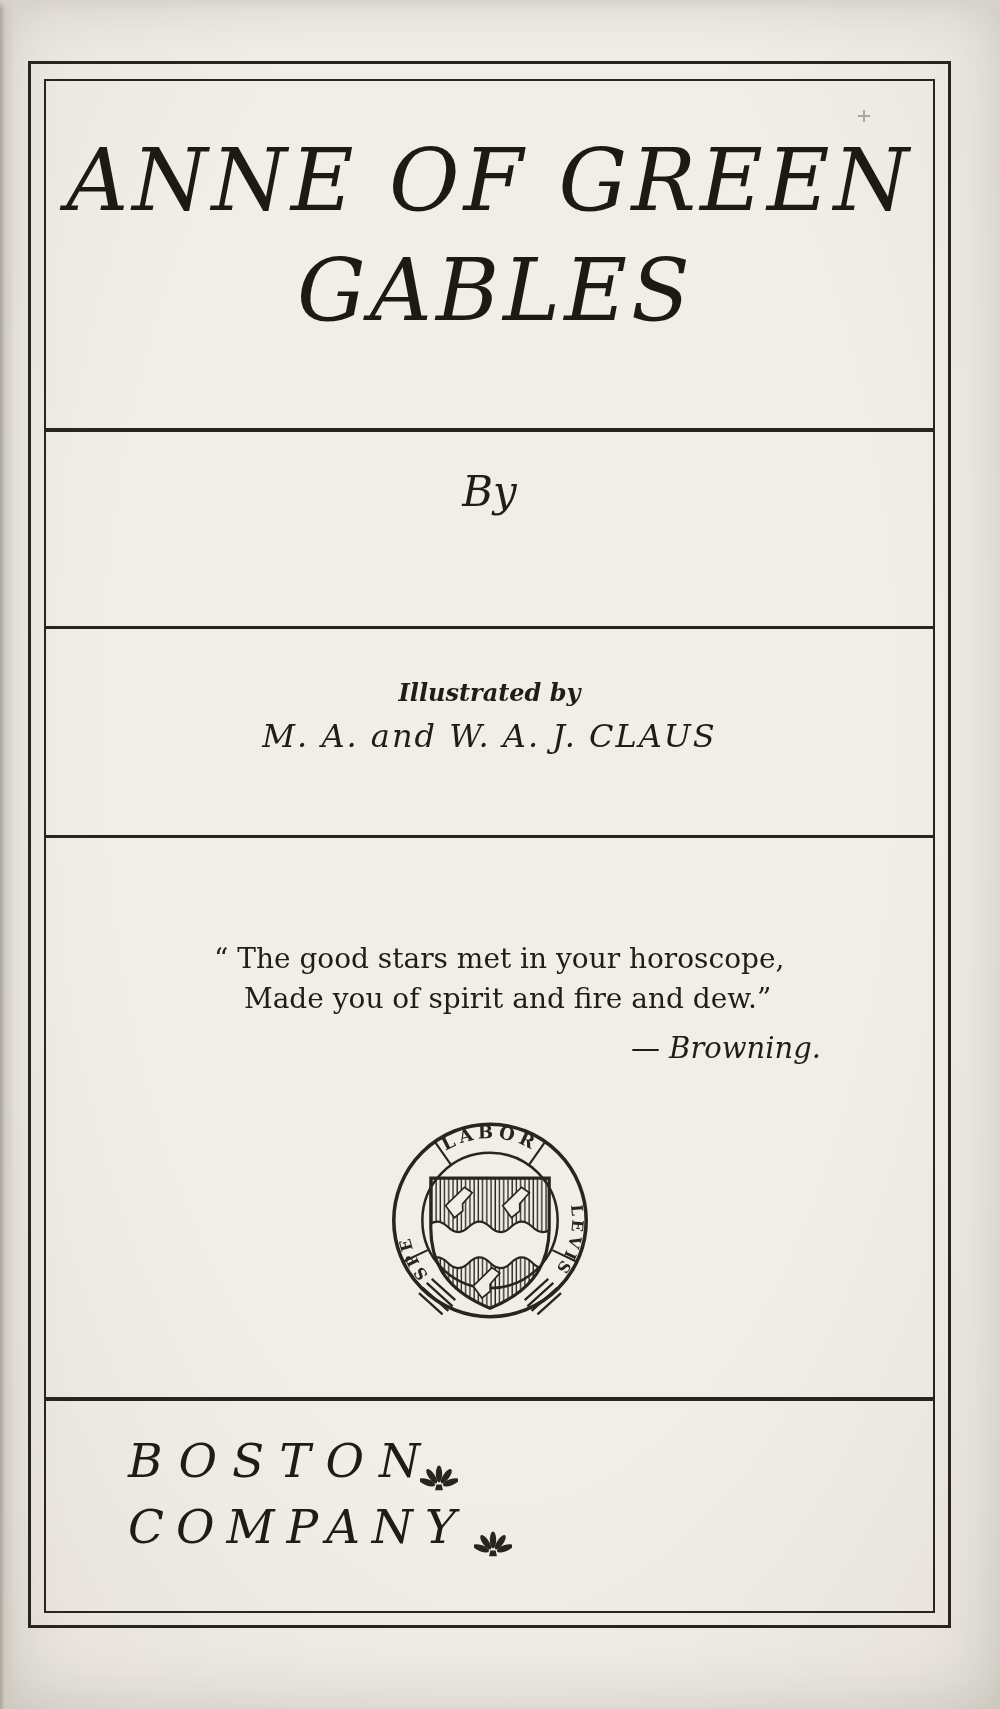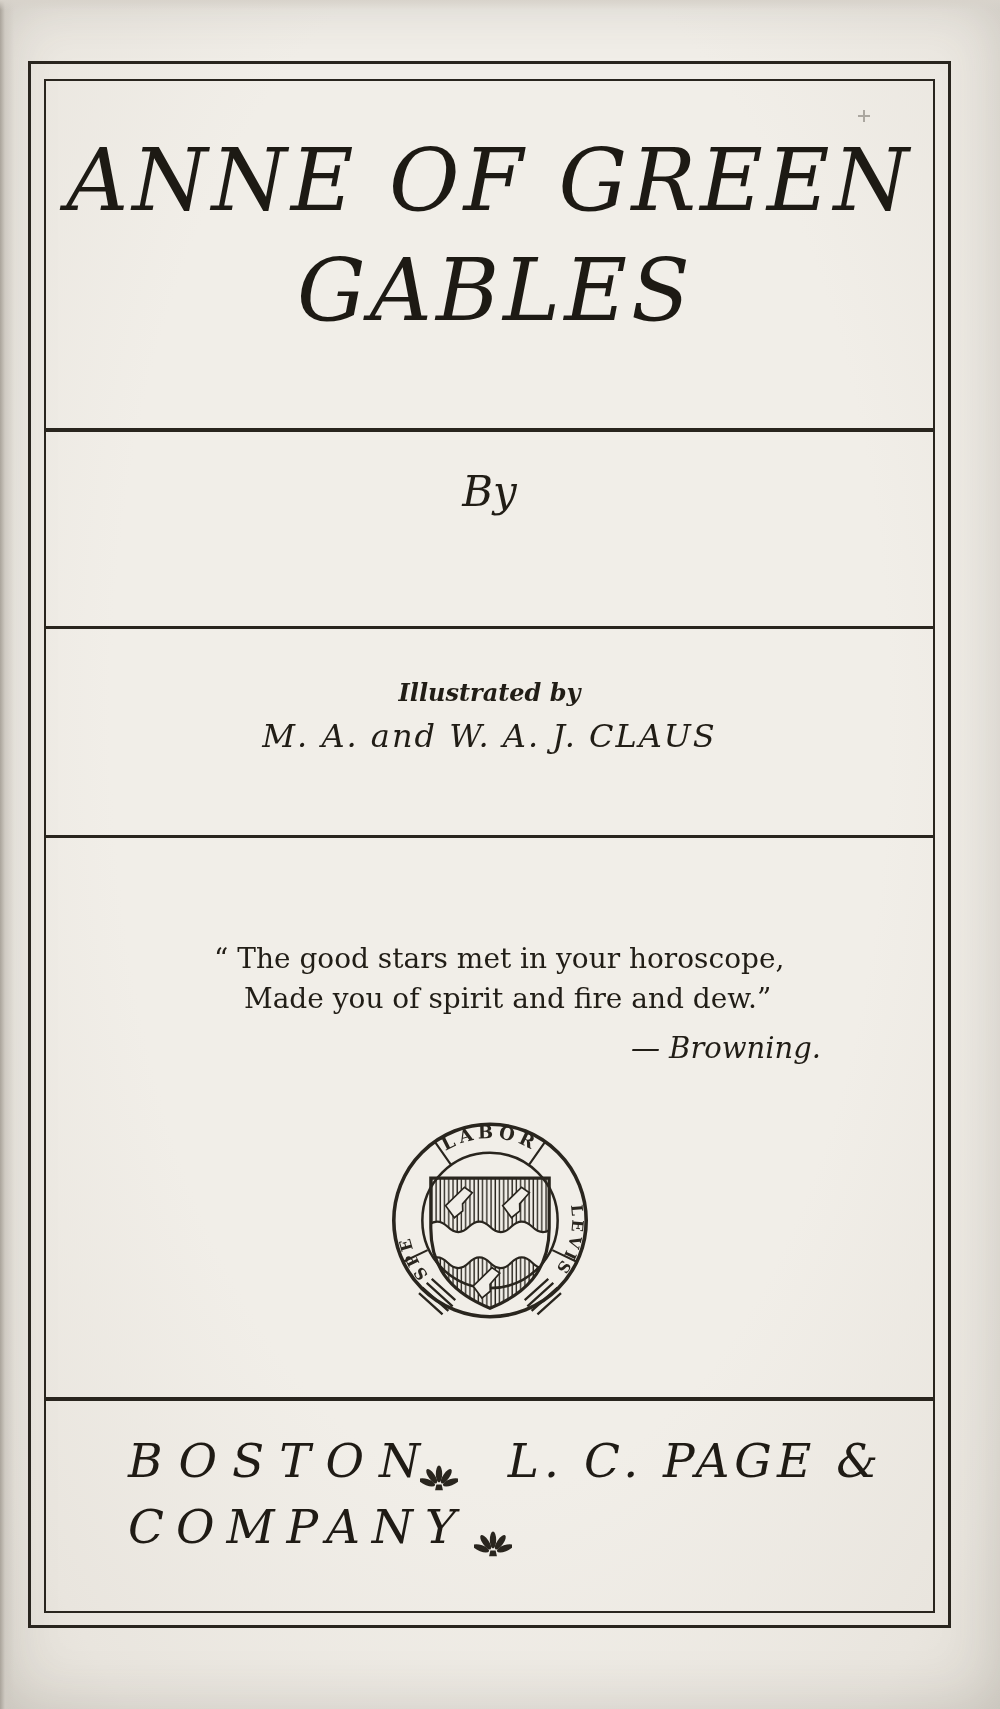--- a/index.html
+++ b/index.html
@@ -170,21 +170,20 @@
       <span class="fan fan-1">
         <svg width="38" height="32" viewBox="0 0 36 30" fill="#29251e">
           <ellipse cx="6.7" cy="21.9" rx="3" ry="8" transform="rotate(-70 6.7 21.9)"></ellipse>
           <ellipse cx="11.1" cy="16.2" rx="3" ry="8" transform="rotate(-35 11.1 16.2)"></ellipse>
           <ellipse cx="18" cy="14" rx="3" ry="8"></ellipse>
           <ellipse cx="24.9" cy="16.2" rx="3" ry="8" transform="rotate(35 24.9 16.2)"></ellipse>
           <ellipse cx="29.3" cy="21.9" rx="3" ry="8" transform="rotate(70 29.3 21.9)"></ellipse>
           <path d="M15.5,24 h5 l1.2,5.5 h-7.4 z"></path>
         </svg>
       </span>
-      <span class="publisher">L. C. PAGE &amp;</span>
     </div>
 
     <div class="imprint-line imprint-2">
       <span class="company">COMPANY</span>
       <span class="fan fan-2">
         <svg width="38" height="32" viewBox="0 0 36 30" fill="#29251e">
           <ellipse cx="6.7" cy="21.9" rx="3" ry="8" transform="rotate(-70 6.7 21.9)"></ellipse>
           <ellipse cx="11.1" cy="16.2" rx="3" ry="8" transform="rotate(-35 11.1 16.2)"></ellipse>
           <ellipse cx="18" cy="14" rx="3" ry="8"></ellipse>
           <ellipse cx="24.9" cy="16.2" rx="3" ry="8" transform="rotate(35 24.9 16.2)"></ellipse>

